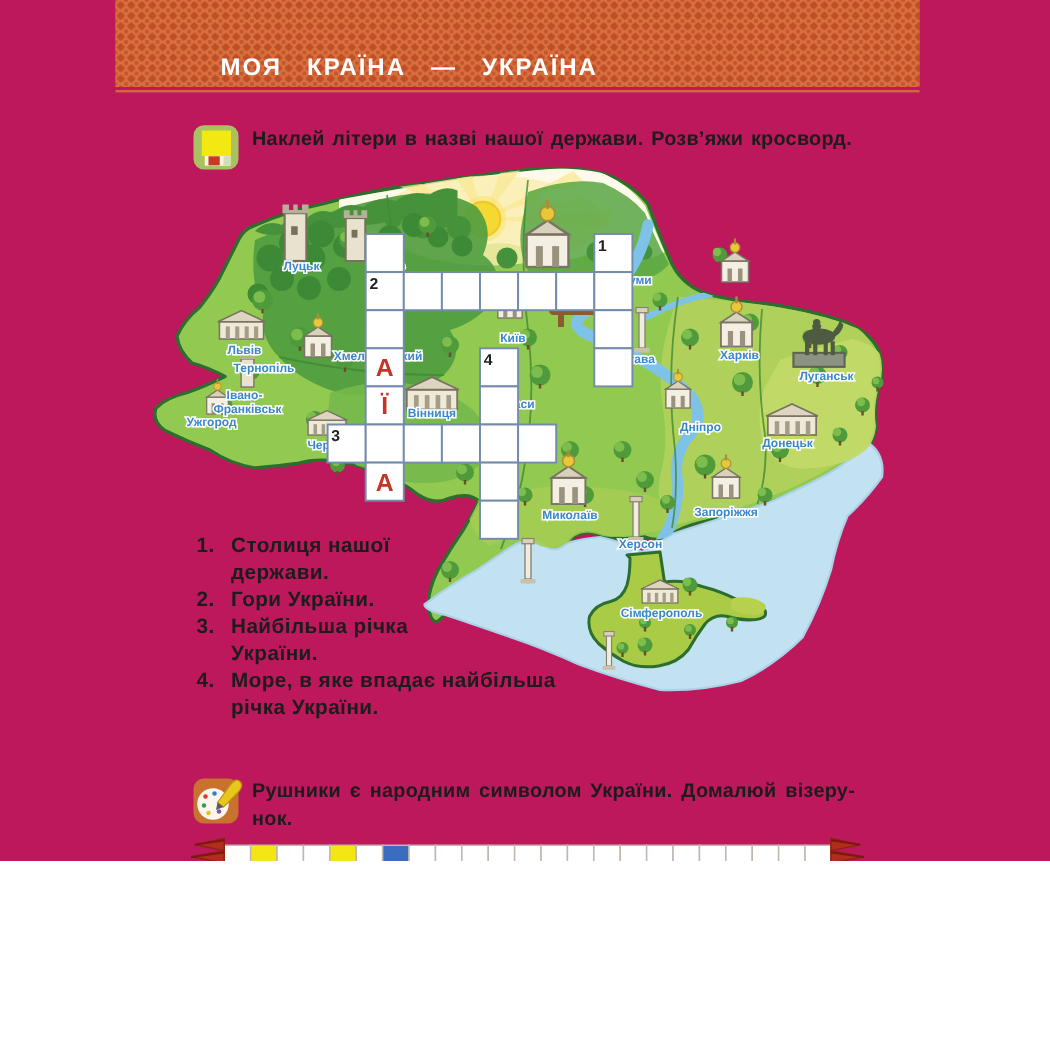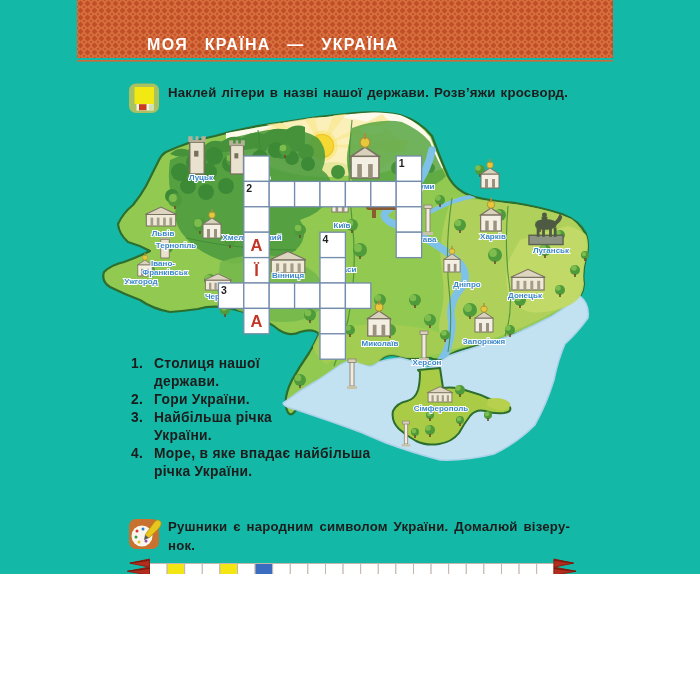--- a/index.html
+++ b/index.html
@@ -1,17 +1,17 @@
 <!DOCTYPE html>
 <html lang="uk"><head>
 <meta charset="utf-8">
 <title>Моя країна — Україна</title>
 <style>
   html,body { margin:0; padding:0; background:#ffffff; }
-  #page { position:relative; width:700px; height:574px; background:#14b8a6; overflow:hidden; }
+  #page { position:relative; width:700px; height:574px; background:#be185d; overflow:hidden; }
   svg { position:absolute; left:0; top:0; }
 </style>
 </head>
 <body>
 <div id="page">
 <svg width="700" height="700" viewBox="0 0 700 700">
 <defs>
 <pattern id="weave" patternUnits="userSpaceOnUse" width="7" height="7">
   <rect width="7" height="7" fill="#d9703e"></rect>
   <path d="M3.5,0.6 L5.2,2.1 L6.4,3.5 L5.2,4.9 L3.5,6.4 L1.8,4.9 L0.6,3.5 L1.8,2.1 Z" fill="#c04f28"></path>

